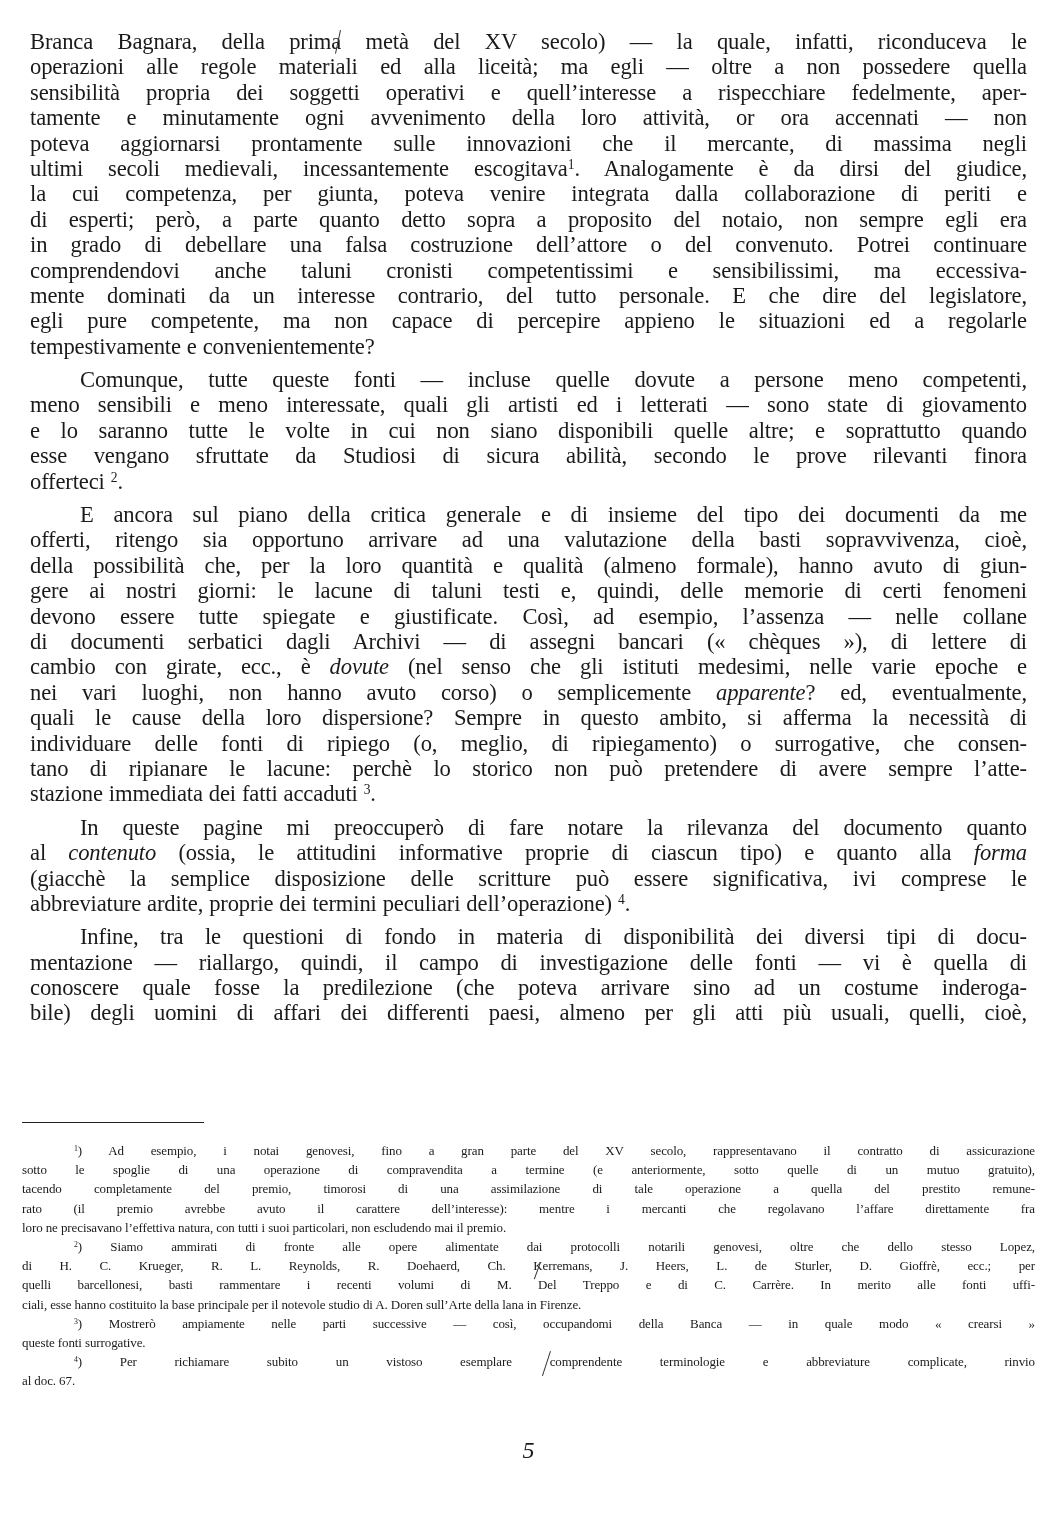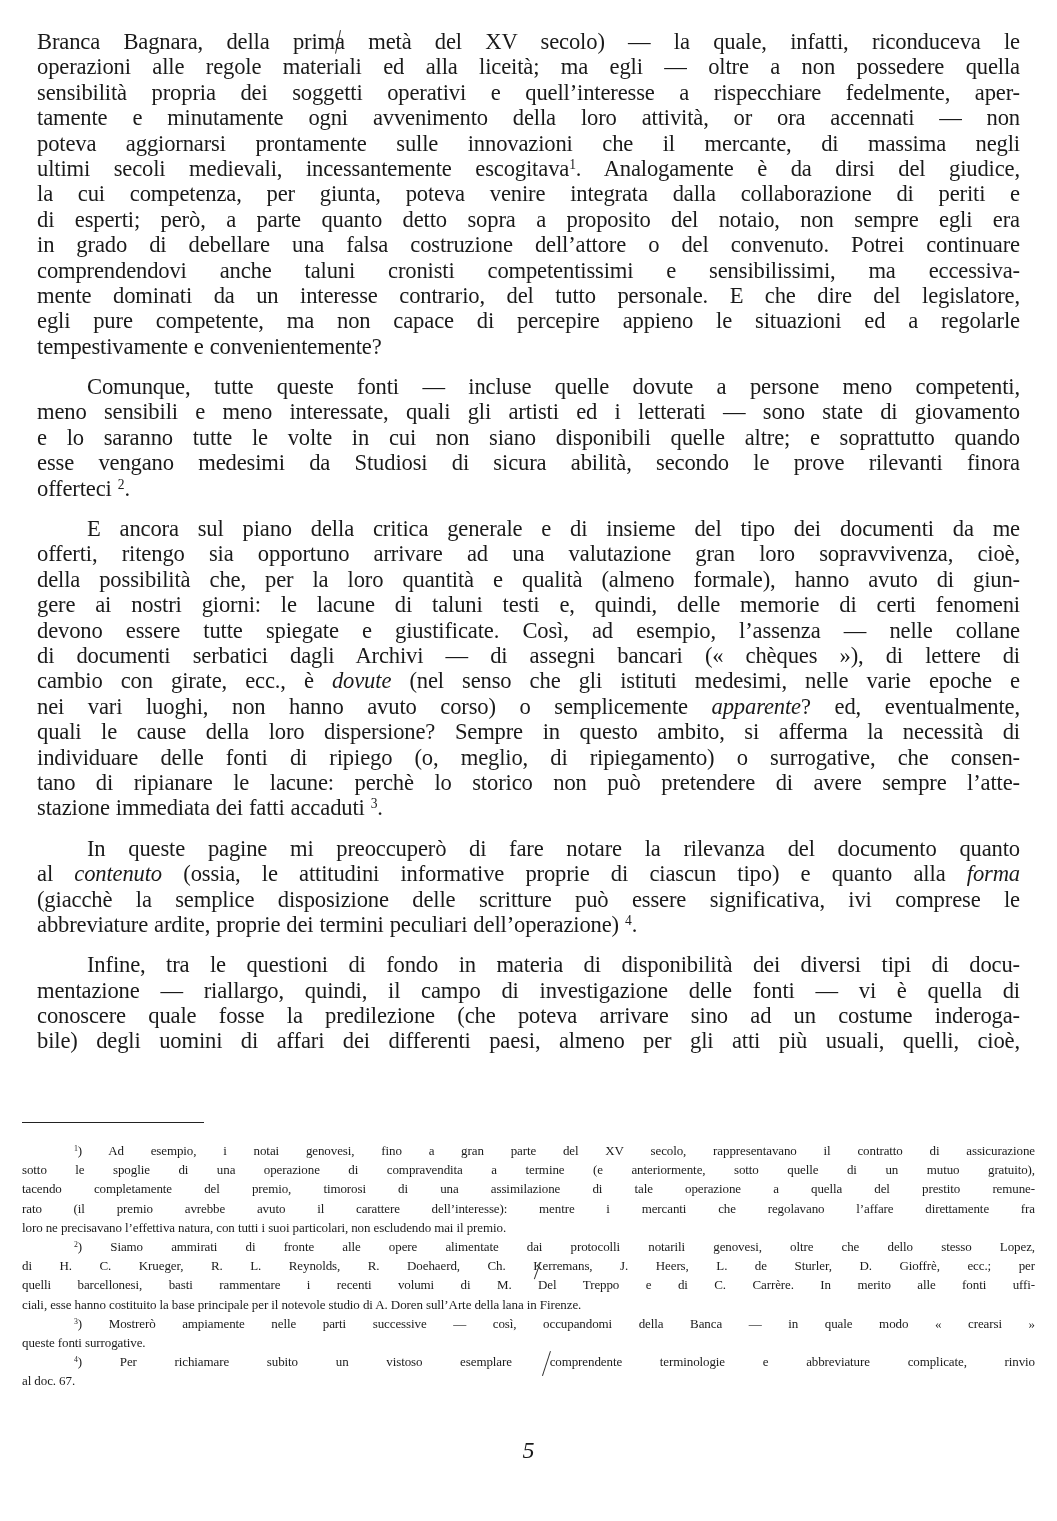--- a/index.html
+++ b/index.html
@@ -23,21 +23,21 @@
     }
     .body-text {
       font-size: 22.6px;
       line-height: 24.6px;
       text-align: justify;
       letter-spacing: -0.15px;
       word-spacing: 0.5px;
       hyphens: manual;
     }
     .body-text p {
-      margin: 15px;
+      margin: 8px;
     }
     .line {
       display: block;
       text-align: justify;
       text-align-last: justify;
       white-space: nowrap;
     }
     .line.last {
       text-align-last: left;
     }
@@ -102,27 +102,27 @@
       <span class="line" style="height:25.4px">comprendendovi anche taluni cronisti competentissimi e sensibilissimi, ma eccessiva-</span>
       <span class="line" style="height:25.4px">mente dominati da un interesse contrario, del tutto personale. E che dire del legislatore,</span>
       <span class="line" style="height:25.4px">egli pure competente, ma non capace di percepire appieno le situazioni ed a regolarle</span>
       <span class="line last" style="height:25.4px">tempestivamente e convenientemente?</span>
     </p>
 
     <p>
       <span class="line indent" style="height:25.4px">Comunque, tutte queste fonti — incluse quelle dovute a persone meno competenti,</span>
       <span class="line" style="height:25.4px">meno sensibili e meno interessate, quali gli artisti ed i letterati — sono state di giovamento</span>
       <span class="line" style="height:25.4px">e lo saranno tutte le volte in cui non siano disponibili quelle altre; e soprattutto quando</span>
-      <span class="line" style="height:25.4px">esse vengano medesimi da Studiosi di sicura abilità, secondo le prove rilevanti finora</span>
+      <span class="line" style="height:25.4px">esse vengano sfruttate da Studiosi di sicura abilità, secondo le prove rilevanti finora</span>
       <span class="line last" style="height:25.4px"><span>offerteci</span> <sup>2</sup><span>.</span></span>
     </p>
 
     <p>
       <span class="line indent" style="height:25.4px">E ancora sul piano della critica generale e di insieme del tipo dei documenti da me</span>
-      <span class="line" style="height:25.4px">offerti, ritengo sia opportuno arrivare ad una valutazione gran loro sopravvivenza, cioè,</span>
+      <span class="line" style="height:25.4px">offerti, ritengo sia opportuno arrivare ad una valutazione della basti sopravvivenza, cioè,</span>
       <span class="line" style="height:25.4px">della possibilità che, per la loro quantità e qualità (almeno formale), hanno avuto di giun-</span>
       <span class="line" style="height:25.4px">gere ai nostri giorni: le lacune di taluni testi e, quindi, delle memorie di certi fenomeni</span>
       <span class="line" style="height:25.4px">devono essere tutte spiegate e giustificate. Così, ad esempio, l’assenza — nelle collane</span>
       <span class="line" style="height:25.4px">di documenti serbatici dagli Archivi — di assegni bancari (« chèques »), di lettere di</span>
       <span class="line" style="height:25.4px"><span>cambio con girate, ecc., è </span><em>dovute</em><span> (nel senso che gli istituti medesimi, nelle varie epoche e</span></span>
       <span class="line" style="height:25.4px"><span>nei vari luoghi, non hanno avuto corso) o semplicemente </span><em>apparente</em><span>? ed, eventualmente,</span></span>
       <span class="line" style="height:25.4px">quali le cause della loro dispersione? Sempre in questo ambito, si afferma la necessità di</span>
       <span class="line" style="height:25.4px">individuare delle fonti di ripiego (o, meglio, di ripiegamento) o surrogative, che consen-</span>
       <span class="line" style="height:25.4px">tano di ripianare le lacune: perchè lo storico non può pretendere di avere sempre l’atte-</span>
       <span class="line last" style="height:25.4px"><span>stazione immediata dei fatti accaduti</span> <sup>3</sup><span>.</span></span>

